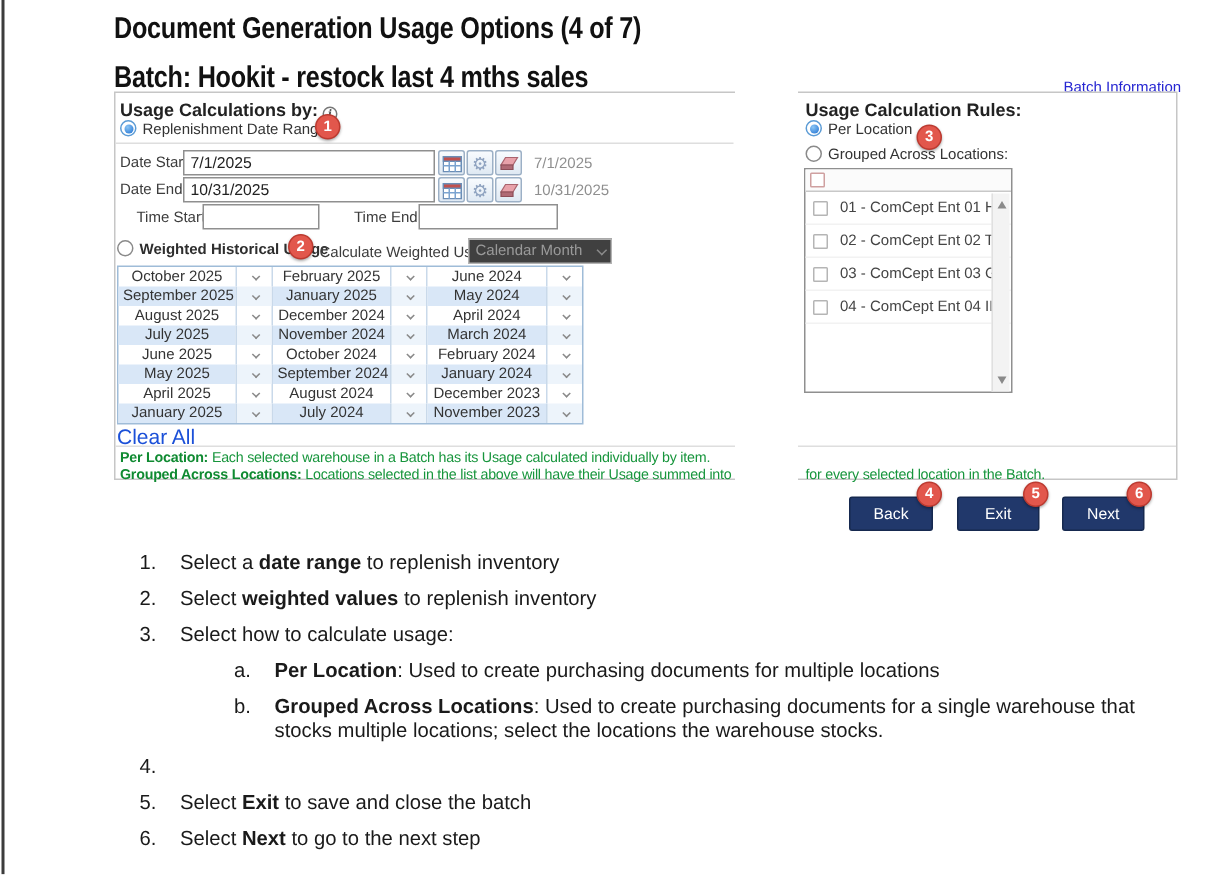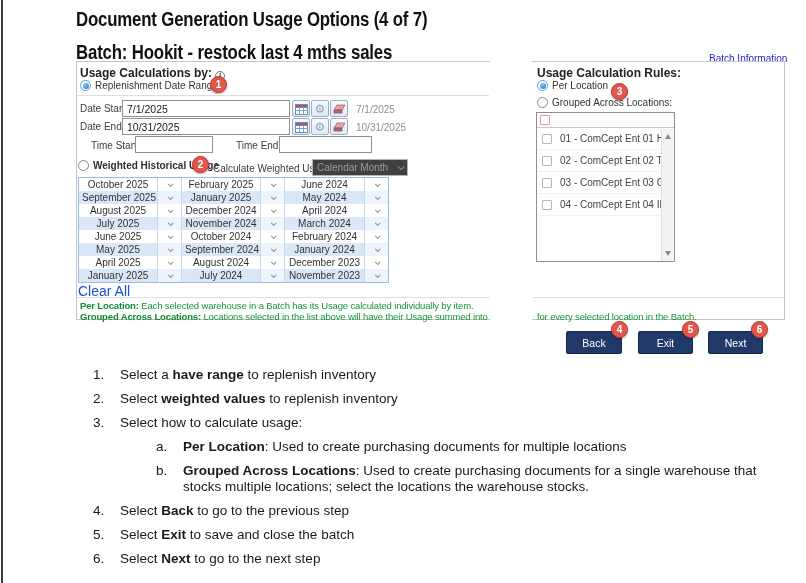--- a/index.html
+++ b/index.html
@@ -390,41 +390,40 @@
   <div class="badge" style="left:210px; top:76px;">1</div>
   <div class="badge" style="left:192px; top:156px;">2</div>
   <div class="badge" style="left:611px; top:83px;">3</div>
   <div class="badge" style="left:611px; top:321px;">4</div>
   <div class="badge" style="left:682px; top:321px;">5</div>
   <div class="badge" style="left:751px; top:321px;">6</div>
 
   <div class="instructions">
     <div class="ins-item">
       <span class="ins-num">1.</span>
-      <span class="ins-text"><span>Select a </span><b>have range</b><span> to replenish inventory</span></span>
+      <span class="ins-text"><span>Select a </span><b>date range</b><span> to replenish inventory</span></span>
     </div>
     <div class="ins-item">
       <span class="ins-num">2.</span>
       <span class="ins-text"><span>Select </span><b>weighted values</b><span> to replenish inventory</span></span>
     </div>
     <div class="ins-item">
       <span class="ins-num">3.</span>
       <span class="ins-text"><span>Select how to calculate usage:</span><b></b><span></span></span>
     </div>
     <div class="ins-sub">
       <span class="ins-letter">a.</span>
       <span class="ins-text"><b>Per Location</b><span>: Used to create purchasing documents for multiple locations</span></span>
     </div>
     <div class="ins-sub">
       <span class="ins-letter">b.</span>
       <span class="ins-text"><b>Grouped Across Locations</b><span>: Used to create purchasing documents for a single warehouse that stocks multiple locations; select the locations the warehouse stocks.</span></span>
     </div>
     <div class="ins-item">
       <span class="ins-num">4.</span>
-      <span class="ins-text"><span>Select </span><b>Back</b><span> to go to the previous step</span></span>
     </div>
     <div class="ins-item">
       <span class="ins-num">5.</span>
       <span class="ins-text"><span>Select </span><b>Exit</b><span> to save and close the batch</span></span>
     </div>
     <div class="ins-item">
       <span class="ins-num">6.</span>
       <span class="ins-text"><span>Select </span><b>Next</b><span> to go to the next step</span></span>
     </div>
   </div>

